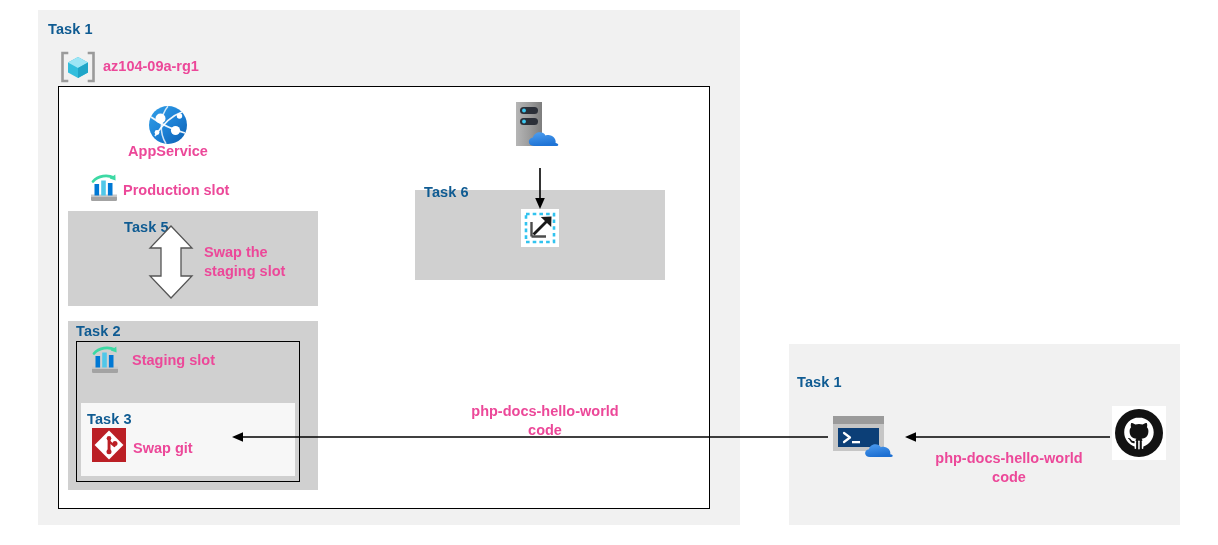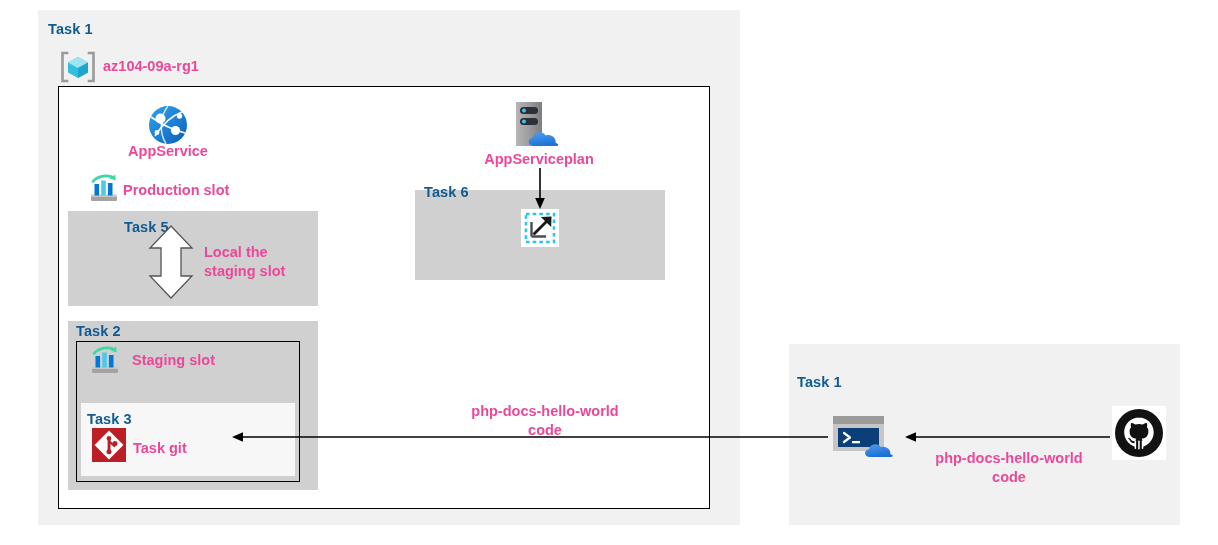--- a/index.html
+++ b/index.html
@@ -97,21 +97,21 @@
   </div>
   <div class="node-label" style="left:123px;top:181px;">Production slot</div>
 
   <div class="panel panel-gray" style="left:68px;top:211px;width:250px;height:95px;"></div>
   <div class="task-label" style="left:76px;top:219px;margin-left:48px;">Task 5</div>
   <div class="icon" style="left:145px;top:224px;width:52px;height:76px;">
     <svg width="52" height="76" viewBox="0 0 52 76">
       <polygon points="26,2 47,24 36,24 36,52 47,52 26,74 5,52 16,52 16,24 5,24" fill="#ffffff" stroke="#555555" stroke-width="1.3" stroke-linejoin="miter"></polygon>
     </svg>
   </div>
-  <div class="node-label" style="left:204px;top:243px;">Local the</div>
+  <div class="node-label" style="left:204px;top:243px;">Swap the</div>
   <div class="node-label" style="left:204px;top:262px;">staging slot</div>
 
   <div class="panel panel-gray" style="left:68px;top:321px;width:250px;height:169px;"></div>
   <div class="task-label" style="left:76px;top:323px;">Task 2</div>
   <div class="panel box-outline" style="left:76px;top:341px;width:224px;height:141px;background:transparent;"></div>
 
   <div class="icon" style="left:89px;top:345px;width:32px;height:32px;">
     <svg width="32" height="32" viewBox="0 0 32 32">
       <rect x="3" y="23" width="26" height="5" rx="1.2" fill="#a3a3a3"></rect>
       <rect x="3" y="21.5" width="26" height="2.4" fill="#c9c9c9"></rect>
@@ -134,21 +134,21 @@
       </g>
       <g fill="#bb1f25">
         <rect x="15.6" y="9" width="2.9" height="16" rx="1.2"></rect>
         <circle cx="17" cy="23.7" r="2.5"></circle>
         <circle cx="17" cy="10.3" r="2.3"></circle>
         <circle cx="23" cy="15.4" r="2.5"></circle>
         <path d="M17.4 13.6 L22.4 18.0" stroke="#bb1f25" stroke-width="2.3" fill="none" stroke-linecap="round"></path>
       </g>
     </svg>
   </div>
-  <div class="node-label" style="left:133px;top:439px;">Task git</div>
+  <div class="node-label" style="left:133px;top:439px;">Swap git</div>
 
   <div class="icon" style="left:509px;top:100px;width:60px;height:52px;">
     <svg width="60" height="52" viewBox="0 0 60 52">
       <defs>
         <linearGradient id="gSrv" x1="0" y1="0" x2="1" y2="0">
           <stop offset="0%" stop-color="#b6b6b6"></stop>
           <stop offset="55%" stop-color="#9a9a9a"></stop>
           <stop offset="100%" stop-color="#7d7d7d"></stop>
         </linearGradient>
         <linearGradient id="gCld" x1="0" y1="0" x2="0.3" y2="1">
@@ -157,21 +157,20 @@
         </linearGradient>
       </defs>
       <rect x="7" y="2" width="26" height="44" fill="url(#gSrv)"></rect>
       <rect x="11" y="7" width="18" height="7" rx="3.5" fill="#2b2f38"></rect>
       <circle cx="15" cy="10.5" r="1.9" fill="#3ec8f0"></circle>
       <rect x="11" y="18" width="18" height="7" rx="3.5" fill="#2b2f38"></rect>
       <circle cx="15" cy="21.5" r="1.9" fill="#3ec8f0"></circle>
       <path d="M25 46 C18.5 46 18 38.5 24 37.6 C25 31.5 34 30.2 36.5 35.4 C42.5 33.4 47.5 38.2 46.6 43 C49.8 43.4 50.2 46 47.5 46 Z" fill="url(#gCld)"></path>
     </svg>
   </div>
-  <div class="node-label center" style="left:459px;top:150px;width:160px;">AppServiceplan</div>
 
   <div class="panel panel-gray" style="left:415px;top:190px;width:250px;height:90px;"></div>
   <div class="task-label" style="left:424px;top:184px;">Task 6</div>
   <div class="icon" style="left:521px;top:209px;width:38px;height:38px;">
     <svg width="38" height="38" viewBox="0 0 38 38">
       <rect x="0" y="0" width="38" height="38" fill="#ffffff"></rect>
       <g stroke="#31c3ef" stroke-width="2.6" stroke-dasharray="3.6 3.1" fill="none">
         <rect x="5" y="5" width="28" height="28"></rect>
       </g>
       <path d="M10.5 27.5 L10.5 13 M10.5 27.5 L25 27.5" stroke="#4d4d4d" stroke-width="2.4" fill="none"></path>

